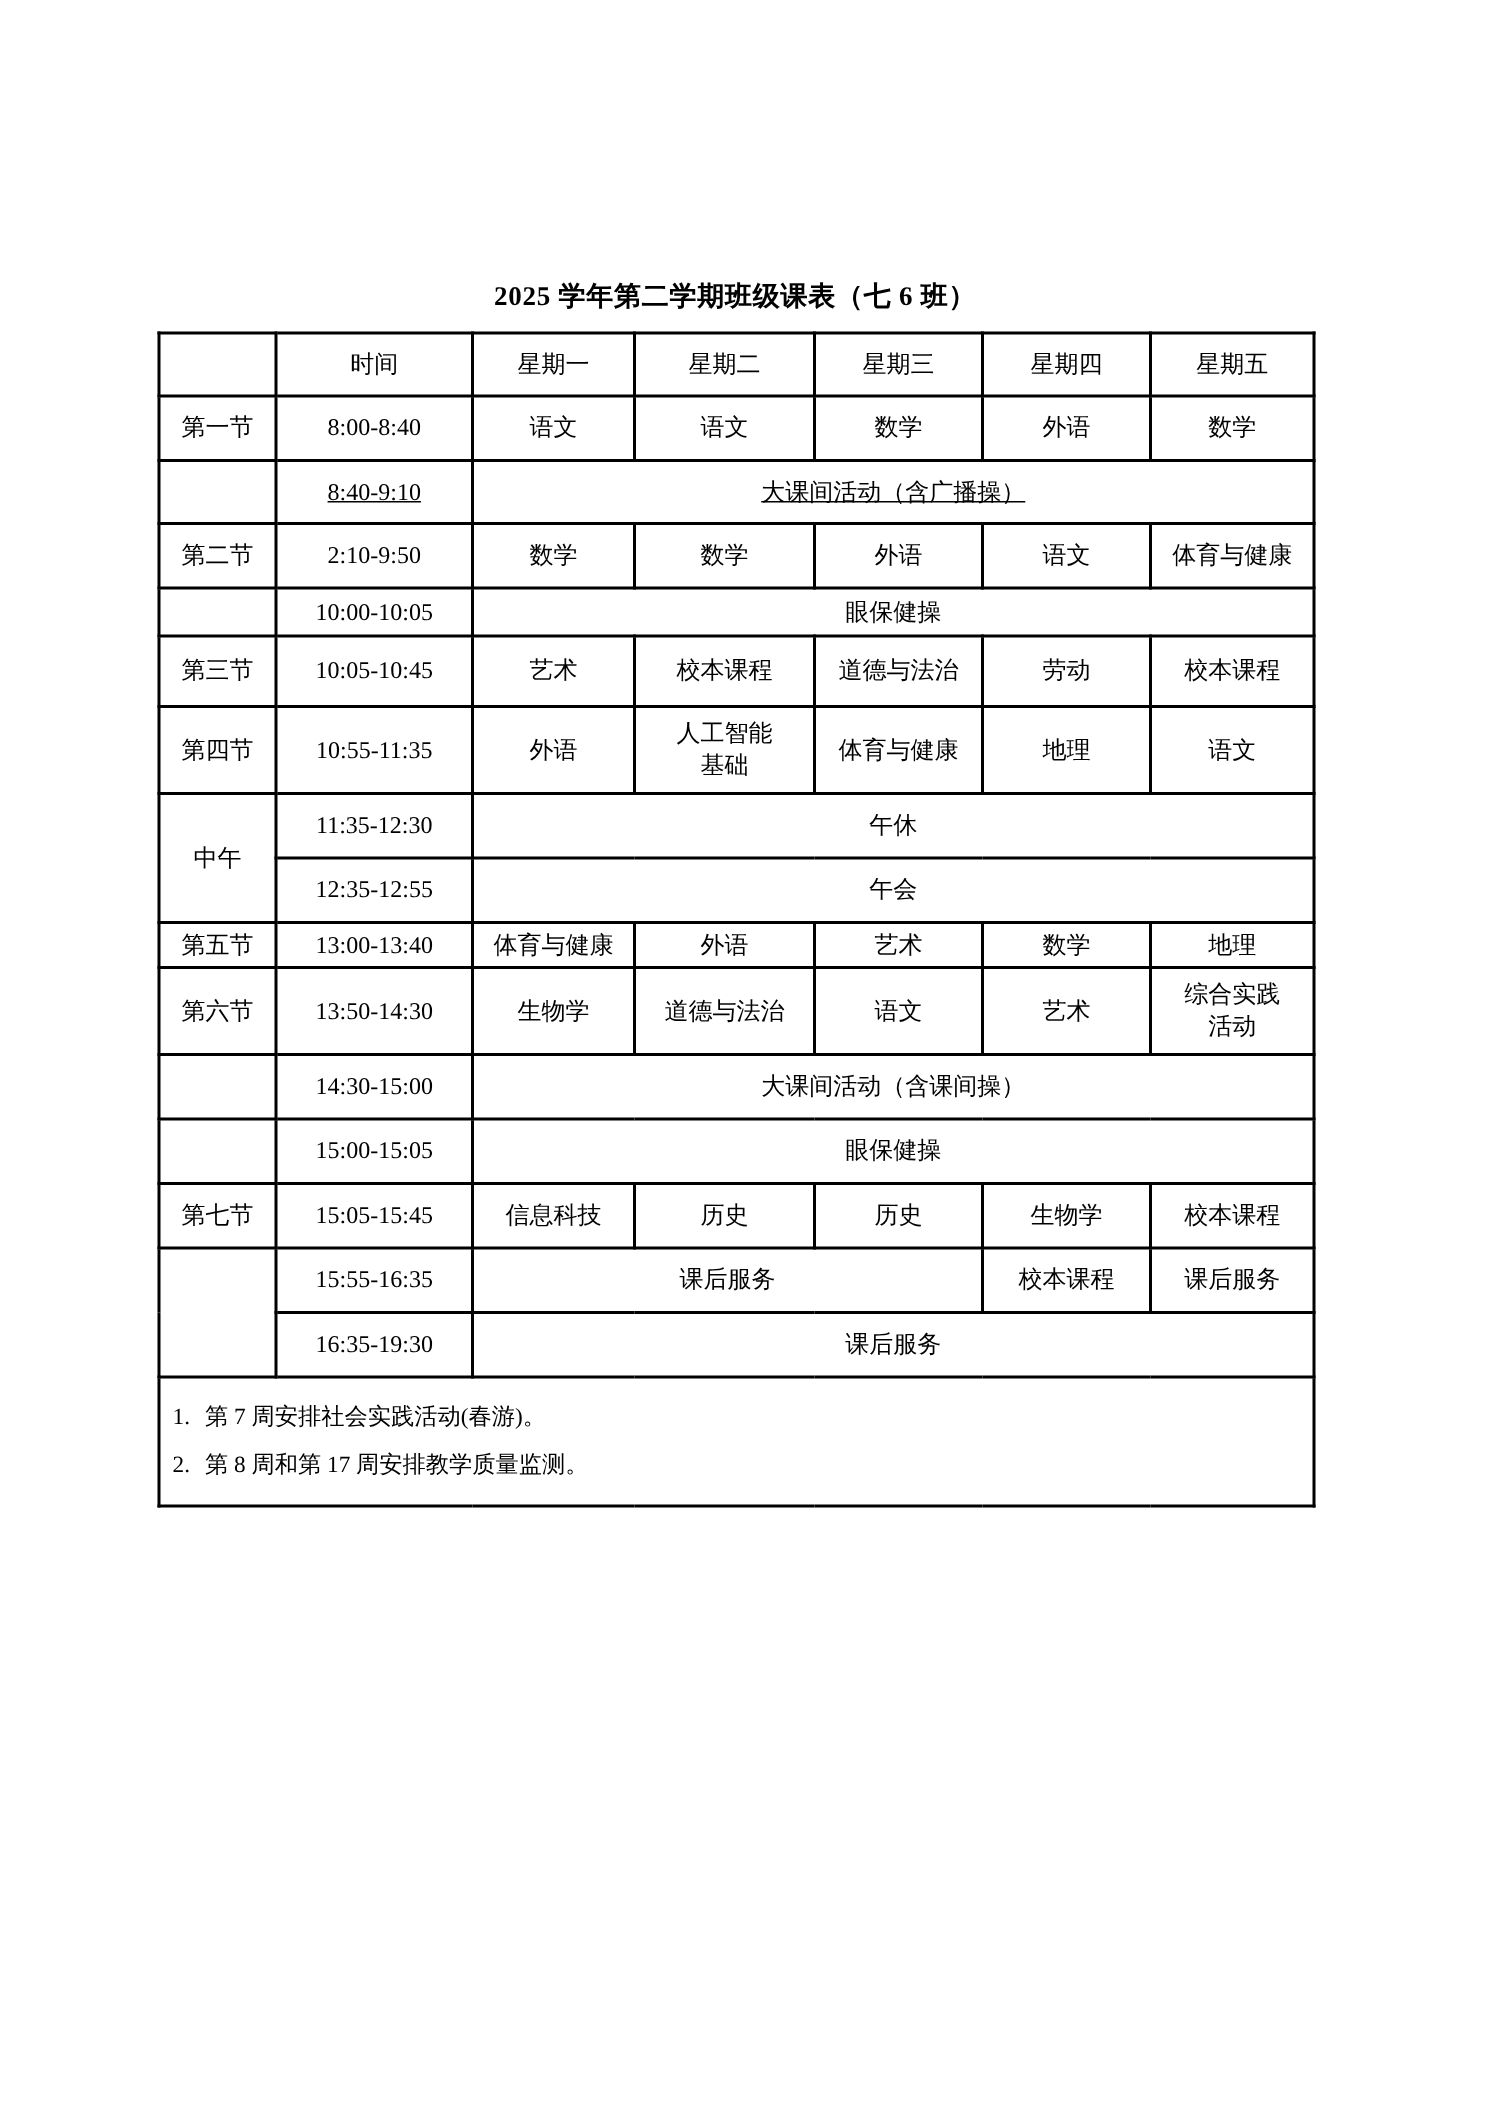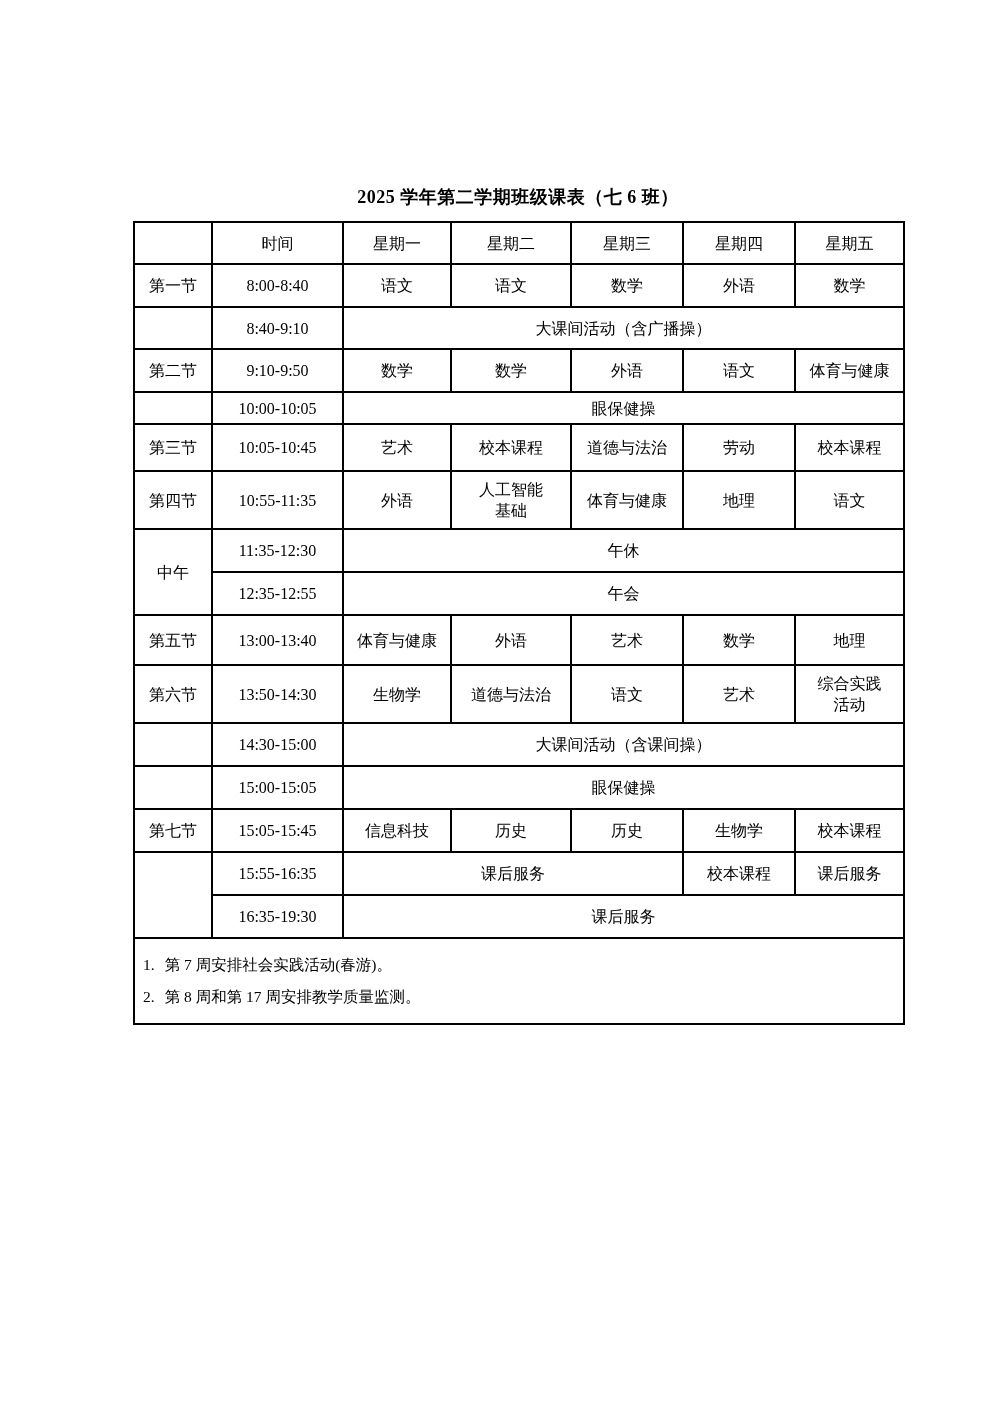--- a/index.html
+++ b/index.html
@@ -9,21 +9,21 @@
   }
   body {
     width: 992px;
     height: 1403px;
     position: relative;
     font-family: "Liberation Serif", "DejaVu Serif", serif;
     color: #000000;
   }
   .doc {
     position: absolute;
-    left: 133px;
+    left: 105px;
     top: 186px;
     width: 770px;
   }
   .doc-title {
     margin: 0 0 13px 0;
     text-align: center;
     font-size: 18px;
     font-weight: 600;
     line-height: 22px;
     letter-spacing: 0.5px;
@@ -91,28 +91,28 @@
     <tbody>
         <tr style="height: 43px; margin-left: 40px;">
           <td>第一节</td>
           <td>8:00-8:40</td>
           <td>语文</td>
           <td>语文</td>
           <td>数学</td>
           <td>外语</td>
           <td>数学</td>
         </tr>
-        <tr style="height: 42px;">
+        <tr style="height: 42px; text-decoration: underline;">
           <td></td>
           <td>8:40-9:10</td>
           <td colspan="5">大课间活动（含广播操）</td>
         </tr>
         <tr style="height: 43px;">
           <td>第二节</td>
-          <td>9:10-9:50</td>
+          <td>2:10-9:50</td>
           <td>数学</td>
           <td>数学</td>
           <td>外语</td>
           <td>语文</td>
           <td>体育与健康</td>
         </tr>
         <tr style="height: 32px;">
           <td></td>
           <td>10:00-10:05</td>
           <td colspan="5">眼保健操</td>
@@ -138,21 +138,21 @@
         </tr>
         <tr style="height: 43px;">
           <td rowspan="2">中午</td>
           <td>11:35-12:30</td>
           <td colspan="5">午休</td>
         </tr>
         <tr style="height: 43px;">
           <td>12:35-12:55</td>
           <td colspan="5">午会</td>
         </tr>
-        <tr style="height: 50px; border-radius: 17px;">
+        <tr style="height: 30px; border-radius: 17px;">
           <td>第五节</td>
           <td>13:00-13:40</td>
           <td>体育与健康</td>
           <td>外语</td>
           <td>艺术</td>
           <td>数学</td>
           <td>地理</td>
         </tr>
         <tr style="height: 58px;">
           <td>第六节</td>

